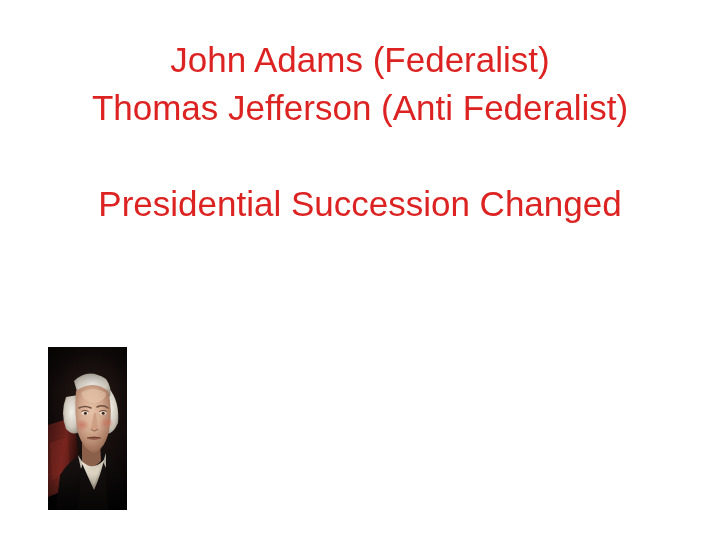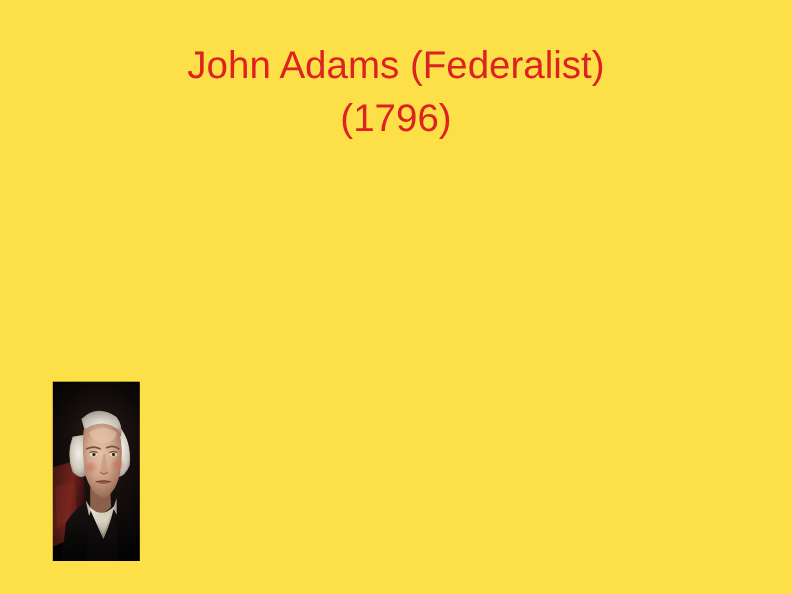--- a/index.html
+++ b/index.html
@@ -11,21 +11,21 @@
     width: 720px;
     height: 540px;
     overflow: hidden;
     font-family: "Liberation Sans", sans-serif;
   }
 
   #slide {
     position: relative;
     width: 720px;
     height: 540px;
-    background: #fde047;
+    background: #ffffff;
   }
 
   
   .text-block {
     position: absolute;
     left: 0;
     top: 36px;
     width: 720px;
     text-align: center;
     color: #DD2222;
@@ -65,22 +65,23 @@
     height: 163px;
   }
 </style>
 </head>
 <body>
 
 <div id="slide">
 
   <div class="text-block">
     <span class="line">John Adams (Federalist)</span>
-    <span class="line">(1796)</span>
+    <span class="line">Thomas Jefferson (Anti Federalist)</span>
     <span class="blank-line">&nbsp;</span>
+    <span class="line">Presidential Succession Changed</span>
   </div>
 
   <div id="portrait">
     <svg viewBox="0 0 79 163" preserveAspectRatio="none">
       <defs>
         <radialGradient id="bgGlow" cx="0.55" cy="0.3" r="0.75">
           <stop offset="0%" stop-color="#2a1c18"></stop>
           <stop offset="55%" stop-color="#140d0c"></stop>
           <stop offset="100%" stop-color="#050304"></stop>
         </radialGradient>

